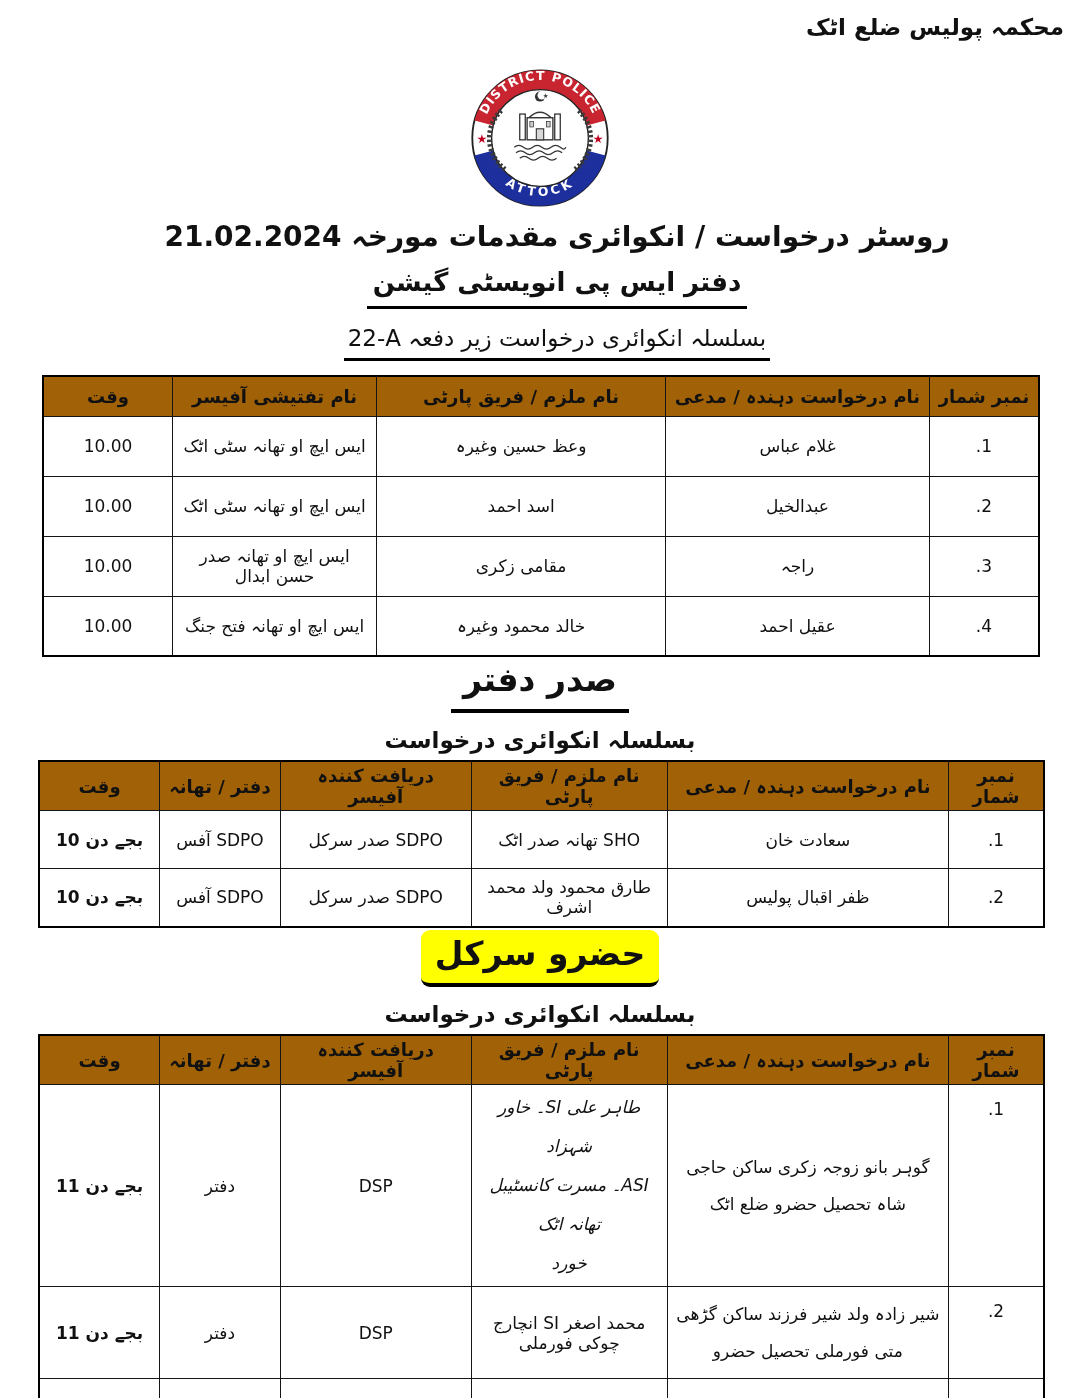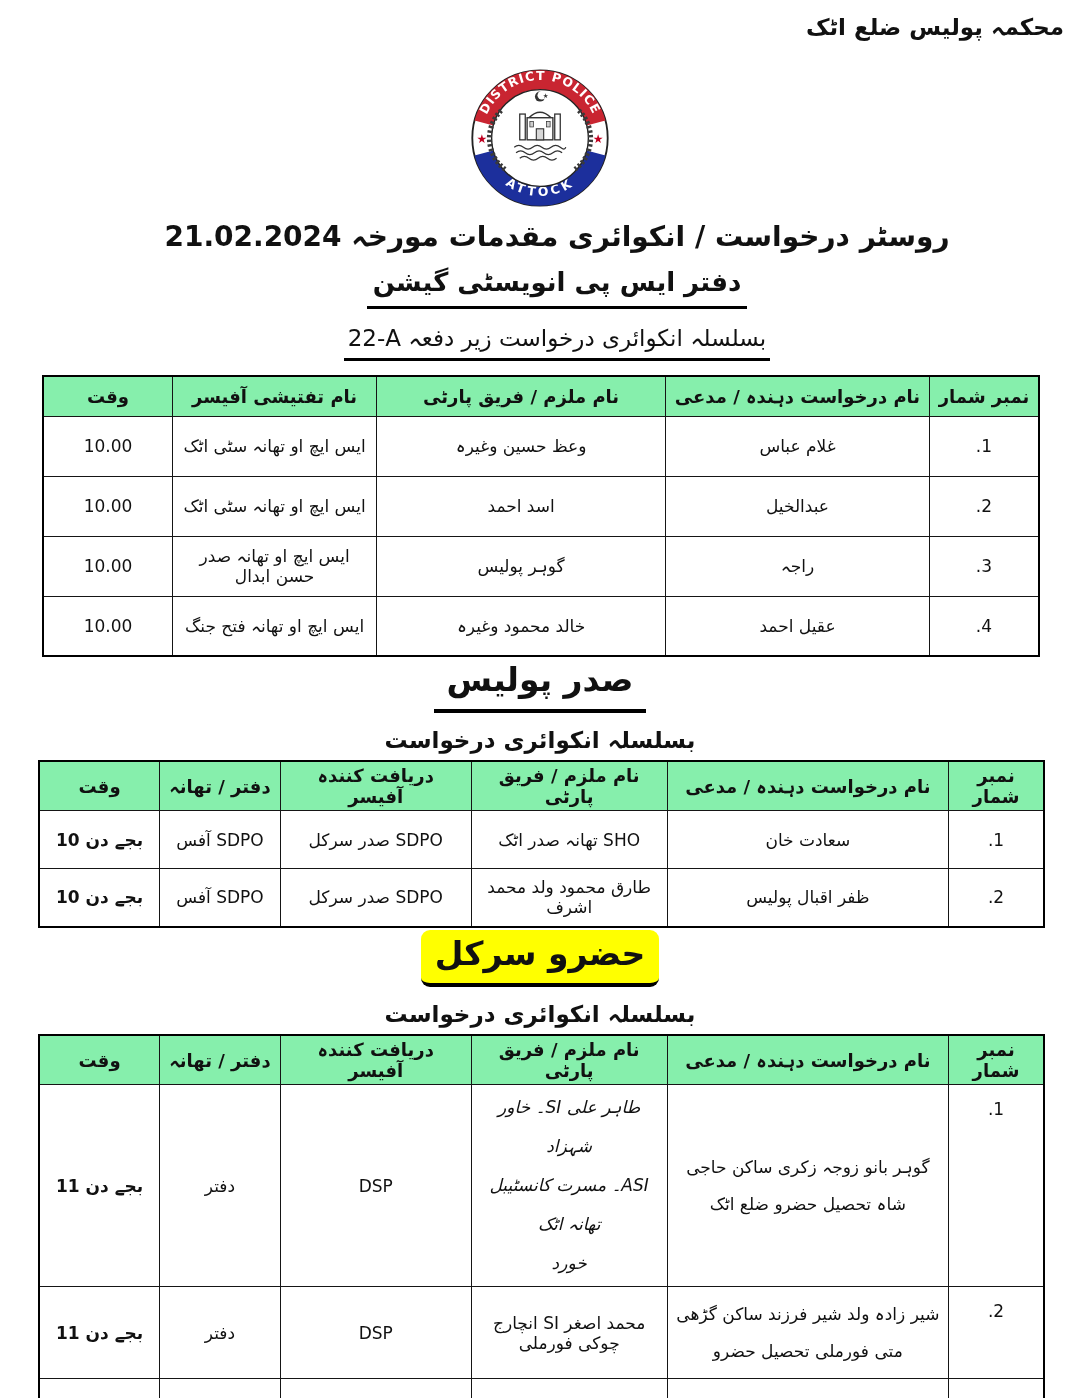--- a/index.html
+++ b/index.html
@@ -23,21 +23,21 @@
   .title-office{display:inline-block;font-size:26px;font-weight:bold;border-bottom:3px solid #000;padding:0 6px 9px;margin-bottom:16px;}
   .title-series{display:block;}
   .title-series span{display:inline-block;font-size:23px;font-weight:normal;border-bottom:3px solid #000;padding:0 4px 7px;}
 
   
   table.roster{border-collapse:collapse;table-layout:fixed;position:absolute;background:#fff;border:2.5px solid #000;}
   table.roster th,table.roster td{
     border:1.5px solid #151515;text-align:center;vertical-align:middle;padding:3px 8px;
     overflow:hidden;word-wrap:break-word;
   }
-  table.roster th{background:#86efac;font-weight:bold;font-size:18px;}
+  table.roster th{background:#a16207;font-weight:bold;font-size:18px;}
   table.roster td{font-size:17px;}
   td.serial{font-size:15px;}
 
   .t1{top:375px;left:42px;width:998px;}
   .t1 thead tr{height:40px;}
   .t1 tbody tr{height:60px;}
 
   .t2{top:760px;left:38px;width:1007px;}
   .t2 thead tr{height:44px;}
   .t2 tbody tr{height:58px;}
@@ -154,36 +154,36 @@
       <tr>
         <td class="serial">2.</td>
         <td>عبدالخیل</td>
         <td>اسد احمد</td>
         <td>ایس ایچ او تھانہ سٹی اٹک</td>
         <td>10.00</td>
       </tr>
       <tr>
         <td class="serial">3.</td>
         <td>راجہ</td>
-        <td>گوہر پولیس</td>
+        <td>مقامی زکری</td>
         <td>ایس ایچ او تھانہ صدر حسن ابدال</td>
         <td>10.00</td>
       </tr>
       <tr>
         <td class="serial">4.</td>
         <td>عقیل احمد</td>
         <td>خالد محمود وغیرہ</td>
         <td>ایس ایچ او تھانہ فتح جنگ</td>
         <td>10.00</td>
       </tr>
     </tbody>
   </table>
 
   <div class="section sec-sadar">
-    <span class="sec-title">صدر پولیس</span>
+    <span class="sec-title">صدر دفتر</span>
     <span class="sec-sub"><span>بسلسلہ انکوائری درخواست</span></span>
   </div>
 
   <table class="roster t2" dir="rtl">
     <colgroup>
       <col style="width:9.5%">
         <col style="width:28%">
         <col style="width:19.5%">
         <col style="width:19%">
         <col style="width:12%">

